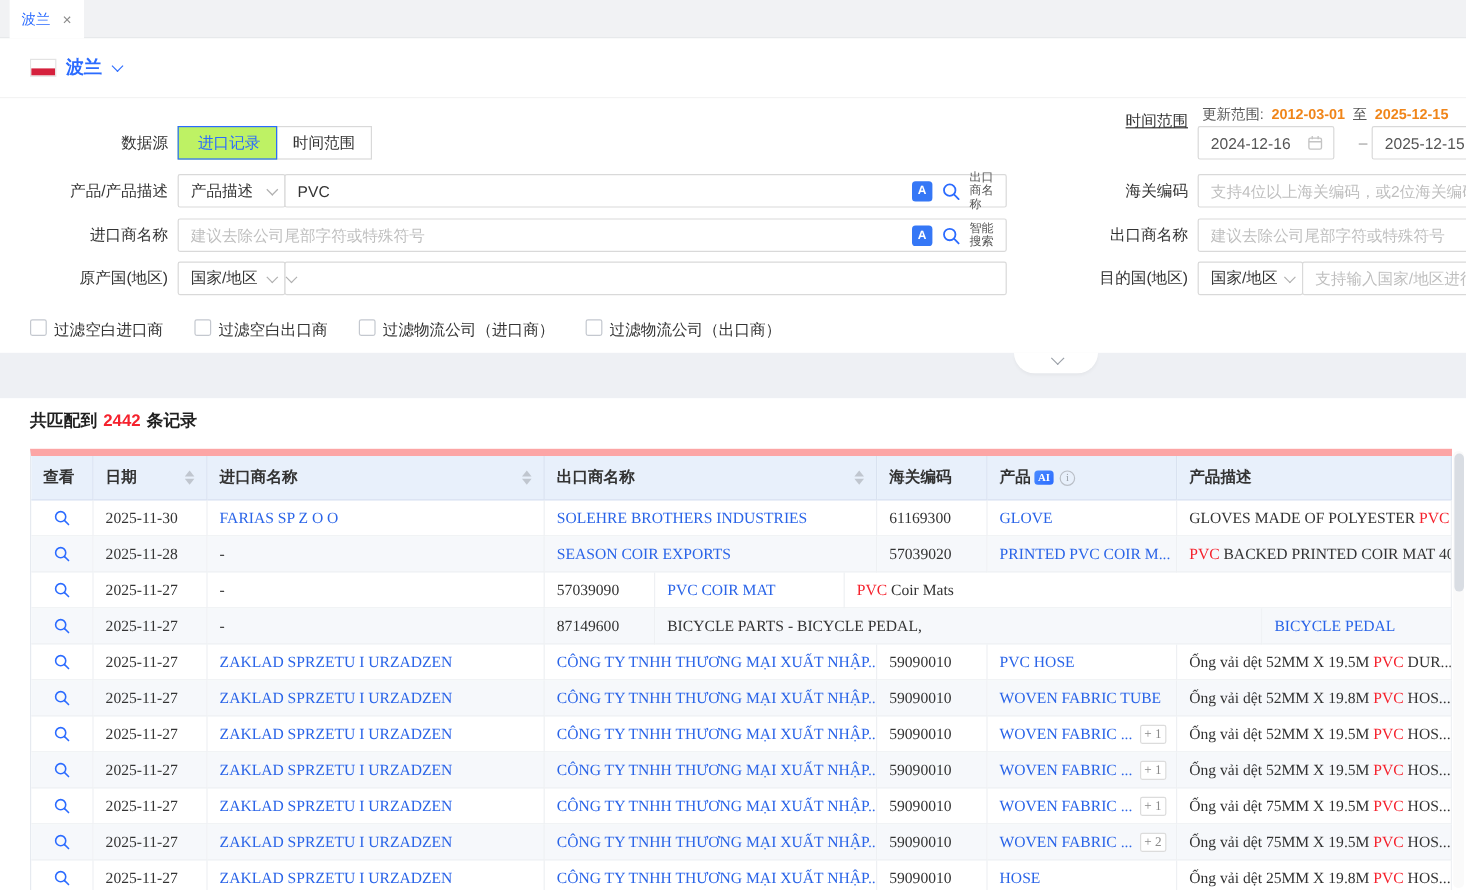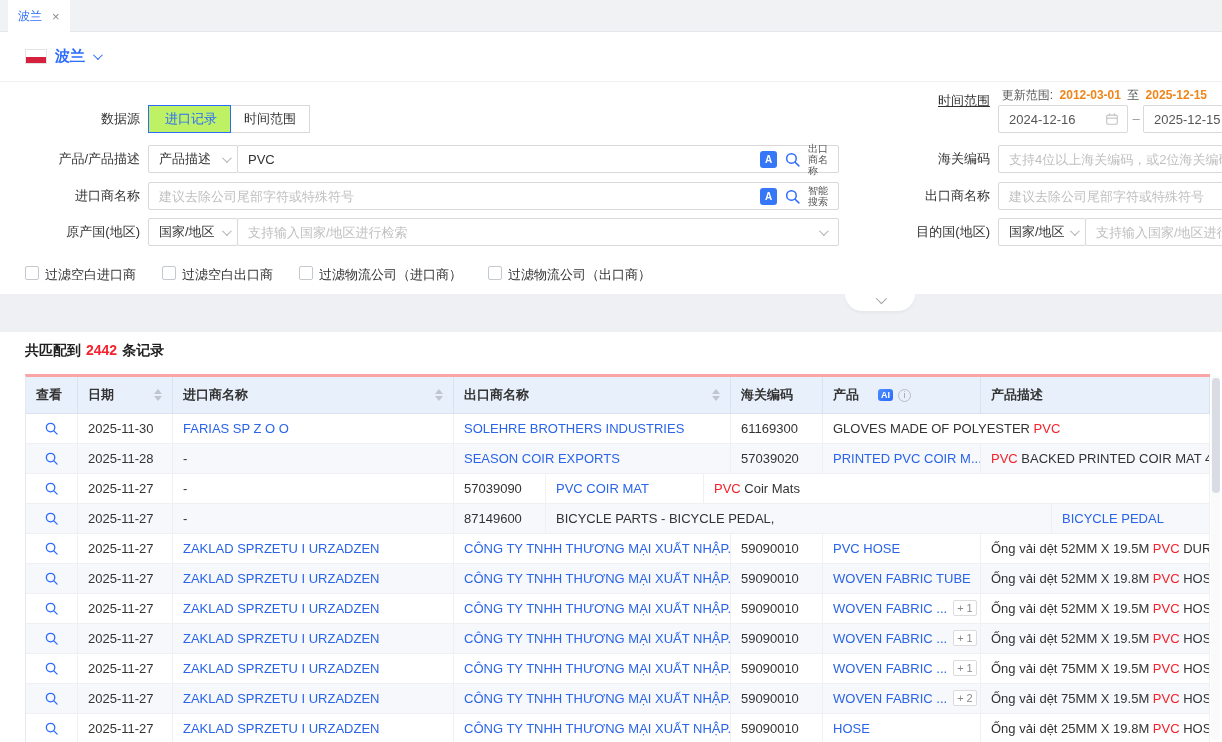--- a/index.html
+++ b/index.html
@@ -53,21 +53,21 @@
   
   .strip { position:absolute; top:294px; left:0; right:0; height:38px; background:#eef0f4; }
   .collapse-tab { position:absolute; left:845px; top:0; width:70px; height:17px; background:#fff; border-radius:0 0 35px 35px; display:flex; align-items:flex-start; justify-content:center; cursor:pointer; box-shadow:0 2px 3px rgba(0,0,0,0.04); }
   .collapse-tab .chev { width:8px; height:8px; color:#9aa0a8; margin-top:2px; }
 
   
   .results { position:absolute; top:332px; left:0; right:0; bottom:0; background:#fff; }
   .summary { position:absolute; left:25px; top:10px; font-size:14px; font-weight:bold; color:#1f1f1f; }
   .summary .cnt { color:#f5222d; margin:0 5px; }
 
-  .table { position:absolute; left:25px; top:42px; right:12px; bottom:0; overflow:hidden; border-left:1px solid #e6eaf0; border-top:3px solid #fca5a5; }
+  .table { position:absolute; left:25px; top:42px; right:12px; bottom:0; overflow:hidden; border-left:1px solid #e6eaf0; border-top:6px solid #fca5a5;font-family:Liberation Serif, serif; }
   .tr { display:flex; width:100%; }
   .td, .th { padding:0 10px; white-space:nowrap; overflow:hidden; border-right:1px solid #eef0f3; border-bottom:1px solid #eef0f3; flex:none; }
   .th { background:#e8f0fb; border-right:1px solid #d9e2f0; border-bottom:1px solid #d9e2f0; height:37px; line-height:36px; font-weight:bold; color:#333; display:flex; align-items:center; }
   .td { height:30px; line-height:29px; }
   .tr.alt .td { background:#f6f8fb; }
   .col-view { width:52px; }
   .col-date { width:95px; }
   .col-importer { width:281px; }
   .col-exporter { width:277px; }
   .col-hs { width:92px; }
@@ -76,21 +76,21 @@
   .th.sortable { justify-content:space-between; }
   .carets { display:flex; flex-direction:column; gap:2px; align-items:center; cursor:pointer; }
   .car-up { width:0; height:0; border-left:4px solid transparent; border-right:4px solid transparent; border-bottom:5px solid #c0c6cf; }
   .car-dn { width:0; height:0; border-left:4px solid transparent; border-right:4px solid transparent; border-top:5px solid #c0c6cf; }
   a.cell-link { color:#2a64e8; text-decoration:none; cursor:pointer; overflow:hidden; }
   a.cell-link.plain { color:#333; cursor:default; }
   .td.col-view { display:flex; align-items:center; justify-content:center; }
   .view-btn { display:inline-flex; cursor:pointer; }
   .tag { margin-left:6px; border:1px solid #dcdcdc; color:#8a8a8a; background:#fff; font-size:11px; line-height:14px; padding:0 3px; border-radius:2px; display:inline-block; vertical-align:1px; cursor:pointer; }
   .hl { color:#f5222d; }
-  .ai-badge { background:linear-gradient(135deg,#4a8cff,#2b6bff); color:#fff; font-size:9px; font-weight:bold; border-radius:3px; padding:1px 3px; margin-left:19px; line-height:10px; }
+  .ai-badge { background:linear-gradient(135deg,#4a8cff,#2b6bff); color:#fff; font-size:9px; font-weight:bold; border-radius:3px; padding:1px 3px; margin-left:3px; line-height:10px; }
   .info-icon { width:13px; height:13px; border:1px solid #b9bec6; border-radius:50%; color:#9aa0a8; font-size:9px; line-height:11px; text-align:center; margin-left:5px; font-weight:normal; cursor:pointer; display:inline-block; }
   .vscroll { position:absolute; right:2px; top:44px; bottom:2px; width:9px; background:#fafafa; border-radius:4px; }
   .vthumb { position:absolute; top:2px; left:0.5px; width:8px; height:115px; background:#d9dde3; border-radius:4px; cursor:pointer; }
 </style>
 </head>
 <body>
 
 <div class="tabbar">
   <div class="tab">
     <span class="tab-title">波兰</span>
@@ -115,21 +115,21 @@
     <span>至</span>
     <span class="odate">2025-12-15</span>
   </div>
 
   <div class="flabel lab-left" style="top:23px;">数据源</div>
   <div class="seg" style="left:148px; top:23px;">
     <button class="seg-btn sel">进口记录</button>
     <button class="seg-btn">时间范围</button>
   </div>
   <div class="flabel lab-right" style="top:5px;text-decoration:underline;">时间范围</div>
-  <div class="input-wrap" style="left:998px; top:23px; width:130px;">
+  <div class="input-wrap" style="left:998px; top:23px; width:114px;">
     <span class="date-val">2024-12-16</span>
     <svg class="cal" width="14" height="14" viewBox="0 0 16 16">
         <rect x="2" y="3.5" width="12" height="10.5" rx="1.5" fill="none" stroke="#c4c4c4" stroke-width="1.3"></rect>
         <line x1="2" y1="7" x2="14" y2="7" stroke="#c4c4c4" stroke-width="1.3"></line>
         <line x1="5.2" y1="1.5" x2="5.2" y2="4.5" stroke="#c4c4c4" stroke-width="1.3"></line>
         <line x1="10.8" y1="1.5" x2="10.8" y2="4.5" stroke="#c4c4c4" stroke-width="1.3"></line>
       </svg>
   </div>
   <div class="dash" style="left:1129px; top:23px;">–</div>
   <div class="input-wrap" style="left:1143px; top:23px; width:130px;">
@@ -173,21 +173,20 @@
   <div class="input-wrap" style="left:998px; top:100px; width:300px;">
     <input type="text" placeholder="建议去除公司尾部字符或特殊符号" style="">
   </div>
 
   <div class="flabel lab-left" style="top:136px;">原产国(地区)</div>
   <div class="select" style="left:148px; top:136px; width:90px;">
     <span>国家/地区</span>
     <span class="chev gray"></span>
   </div>
   <div class="input-wrap" style="left:237px; top:136px; width:602px;">
-    <input type="text" placeholder="支持输入国家/地区进行检索" style="">
     <span class="chev gray" style="margin-right:12px;"></span>
   </div>
   <div class="flabel lab-right" style="top:136px;">目的国(地区)</div>
   <div class="select" style="left:998px; top:136px; width:88px;">
     <span>国家/地区</span>
     <span class="chev gray"></span>
   </div>
   <div class="input-wrap" style="left:1085px; top:136px; width:220px;">
     <input type="text" placeholder="支持输入国家/地区进行" style="">
   </div>
@@ -262,20 +261,23 @@
         <svg width="15" height="15" viewBox="0 0 16 16">
                 <circle cx="7" cy="7" r="4.5" fill="none" stroke="#2b6bff" stroke-width="1.4"></circle>
                 <line x1="10.5" y1="10.5" x2="14" y2="14" stroke="#2b6bff" stroke-width="1.4" stroke-linecap="round"></line>
               </svg>
       </span>
     </div>
     <div class="td col-date">2025-11-30</div>
     <div class="td col-importer"><a class="cell-link">FARIAS SP Z O O</a></div>
     <div class="td col-exporter"><a class="cell-link">SOLEHRE BROTHERS INDUSTRIES</a></div>
     <div class="td col-hs">61169300</div>
+    <div class="td col-product">
+      <a class="cell-link">GLOVE</a>
+    </div>
     <div class="td col-desc">
       <span>GLOVES MADE OF POLYESTER </span><span class="hl">PVC</span>
     </div>
   </div>
         <div class="tr alt">
     <div class="td col-view">
       <span class="view-btn">
         <svg width="15" height="15" viewBox="0 0 16 16">
                 <circle cx="7" cy="7" r="4.5" fill="none" stroke="#2b6bff" stroke-width="1.4"></circle>
                 <line x1="10.5" y1="10.5" x2="14" y2="14" stroke="#2b6bff" stroke-width="1.4" stroke-linecap="round"></line>

